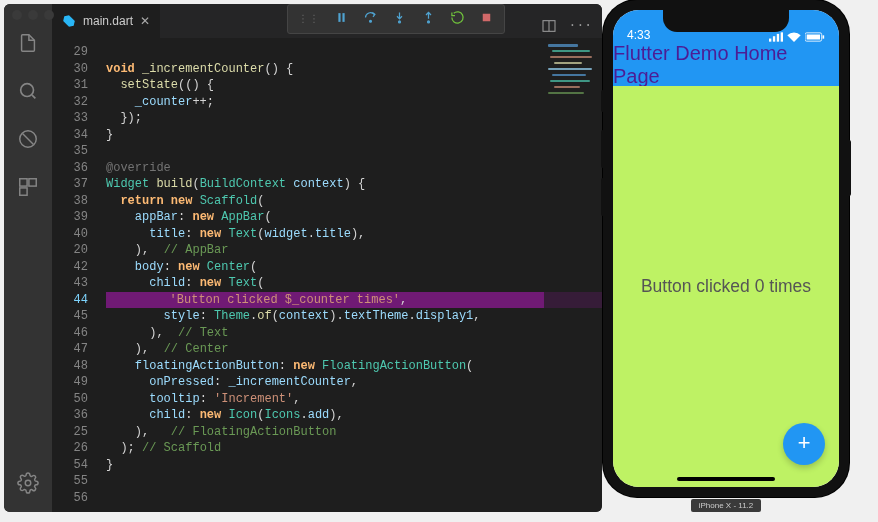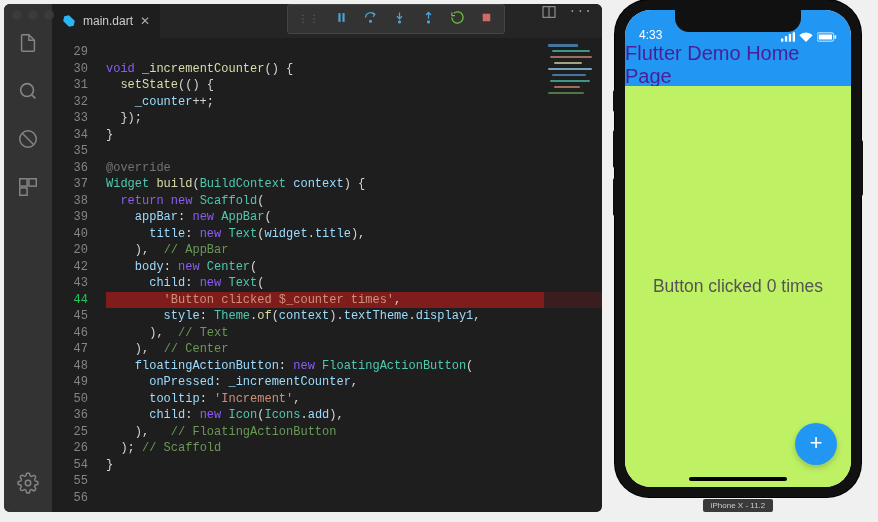--- a/index.html
+++ b/index.html
@@ -33,21 +33,21 @@
   display: flex; flex-direction: column;
   align-items: center; padding-top: 28px;
   gap: 22px;
 }
 .activity-bar svg { width: 22px; height: 22px; }
 .activity-bar .act-icon { color: #858585; cursor: pointer; }
 .activity-settings { margin-top: auto; margin-bottom: 14px; }
 .editor-region { flex: 1; display: flex; flex-direction: column; }
 .tab-bar {
   height: 34px; background: #252526;
-  display: flex; align-items: flex-start;
+  display: flex; align-items: flex-end;
   position: relative;
 }
 .tab {
   height: 34px; background: #1e1e1e;
   display: flex; align-items: center;
   padding: 0 10px; gap: 7px;
   color: #ccc; font-family: -apple-system, sans-serif;
   font-size: 12px;
 }
 .tab .close { color: #aaa; cursor: pointer; }
@@ -61,50 +61,50 @@
 }
 .debug-toolbar .handle { color: #666; cursor: grab; font-size: 10px; letter-spacing: 1px; }
 .debug-toolbar svg { width: 15px; height: 15px; }
 .editor-body { flex: 1; display: flex; position: relative; }
 .gutter {
   width: 54px; text-align: right;
   color: #858585; padding-right: 18px;
   padding-top: 6px; line-height: 16.5px;
   font-size: 12px; user-select: none;
 }
-.gutter div.hl { color: #22c55e; }
+.gutter div.hl { color: #7dd3fc; }
 .code {
   flex: 1; color: #d4d4d4;
   padding-top: 6px; line-height: 16.5px;
   font-size: 12px; white-space: pre;
 }
-.code .line.hl { background: #7f1d1d; }
+.code .line.hl { background: #701a75; padding-left: 6px; }
 .minimap {
   position: absolute; right: 0; top: 0;
   width: 58px; height: 100%;
   background: #1e1e1e; opacity: 0.7;
   overflow: hidden;
 }
 .minimap-blob {
   position: absolute; border-radius: 1px;
 }
 
-.kw { color: #8b5cf6; }
+.kw { color: #fdba74; font-weight: bold; }
 .fn { color: #dcdcaa; }
 .ty { color: #4ec9b0; }
 .pc { color: #d4d4d4; }
 .cm { color: #6a9955; }
 .st { color: #ce9178; }
 .pr { color: #9cdcfe; }
 .at { color: #737373; }
 
 
 .phone-wrap {
   position: absolute; left: 614px; top: 0;
-  width: 248px; height: 512px;
+  width: 224px; height: 512px;
   display: flex; flex-direction: column; align-items: center;
 }
 .phone {
   width: 246px; height: 500px;
   background: #111; border-radius: 34px;
   padding: 10px; position: relative;
   box-shadow: 0 0 0 1px #000;
 }
 .phone .side-btn {
   position: absolute; background: #111;

